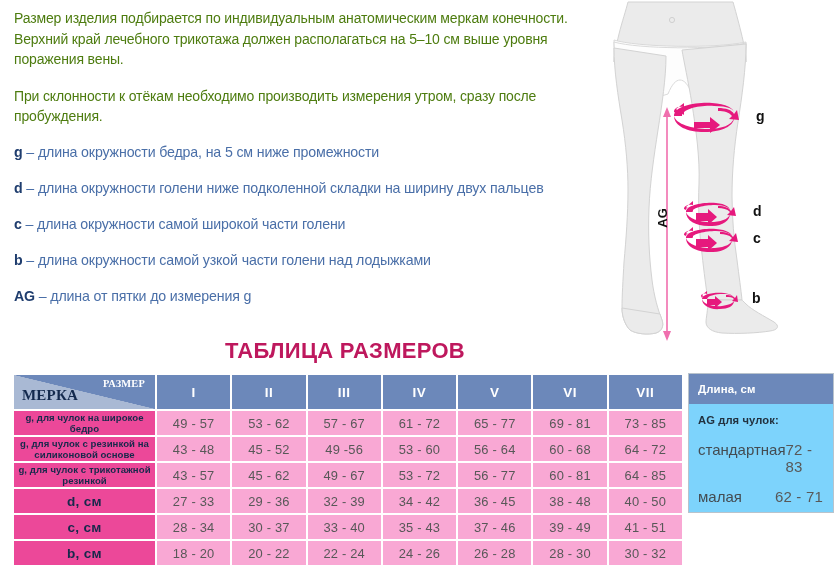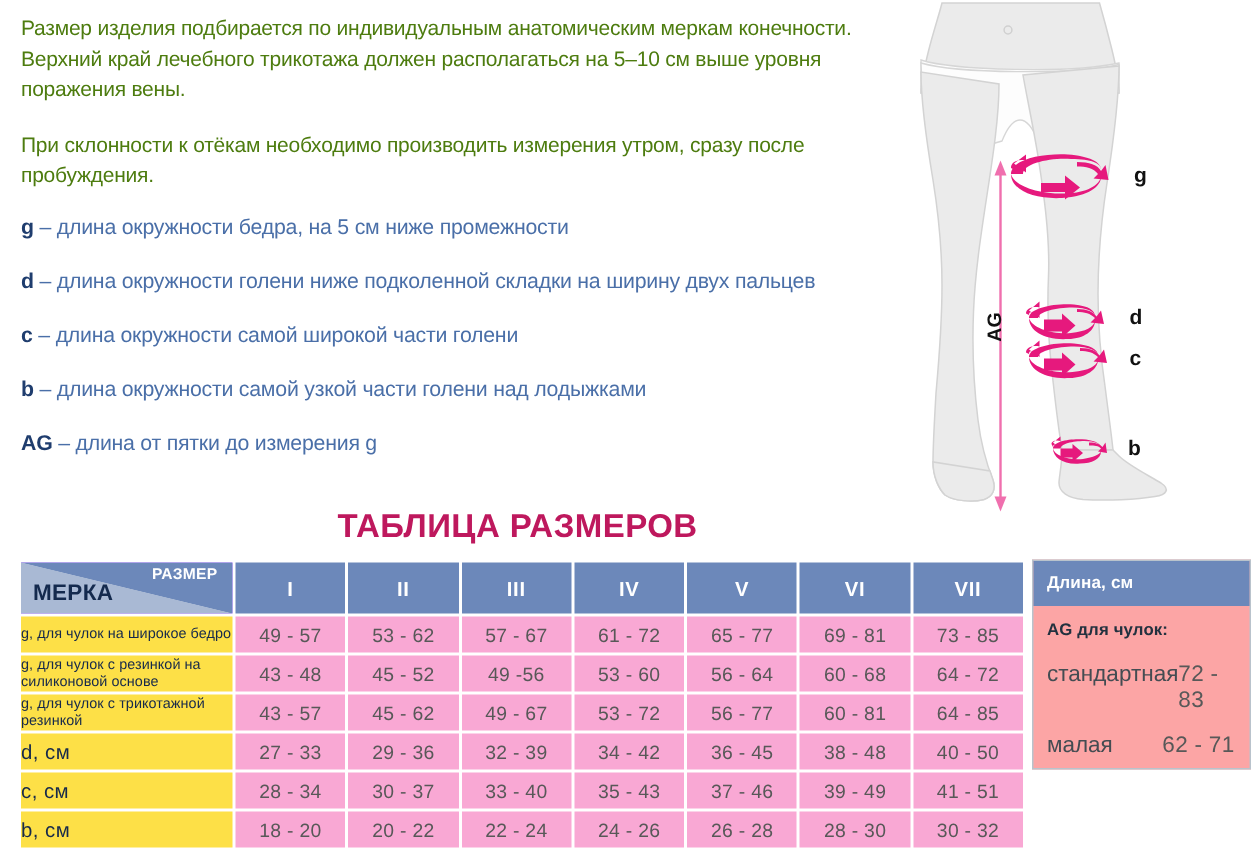--- a/index.html
+++ b/index.html
@@ -96,20 +96,21 @@
   }
 
   th.corner {
     width: 141px;
     height: 34px;
     position: relative;
     background: #8b5cf6;
     overflow: hidden;
     padding: 0;
     vertical-align: top;
+    font-family: Liberation Serif, serif;
   }
   th.corner .diag {
     position: absolute;
     left: 0; top: 0;
     width: 100%; height: 100%;
     background: linear-gradient(to bottom left, #6c88ba 49.6%, #a9b9d4 50.2%);
   }
   th.corner .lbl-razmer {
     position: absolute;
     right: 10px;
@@ -133,25 +134,25 @@
     background: #6c88ba;
     color: #ffffff;
     font-size: 13.5px;
     font-weight: bold;
     height: 34px;
     text-align: center;
     letter-spacing: 0.5px;
   }
 
   td.rowlabel {
-    background: #fde047;
+    background: #ec4899;
     color: #16294b;
     font-size: 9.6px;
-    font-weight: normal;
-    text-align: left;
+    font-weight: bold;
+    text-align: center;
     line-height: 11.5px;
     padding: 3px 5px;
     height: 24px;
     letter-spacing: 0.05px;
   }
   td.rowlabel.big {
     font-size: 13.6px;
     line-height: 15px;
     letter-spacing: 0.3px;
   }
@@ -165,21 +166,21 @@
     letter-spacing: 0.2px;
   }
 
   
   #length-panel {
     position: absolute;
     left: 688px;
     top: 373px;
     width: 146px;
     border: 1px solid #b9c3cc;
-    background: #fca5a5;
+    background: #7dd3fc;
     box-sizing: border-box;
   }
   #length-panel .lp-head {
     background: #6c88ba;
     color: #ffffff;
     font-size: 11.4px;
     font-weight: bold;
     padding: 9px 0 9px 9px;
     letter-spacing: 0.1px;
   }

